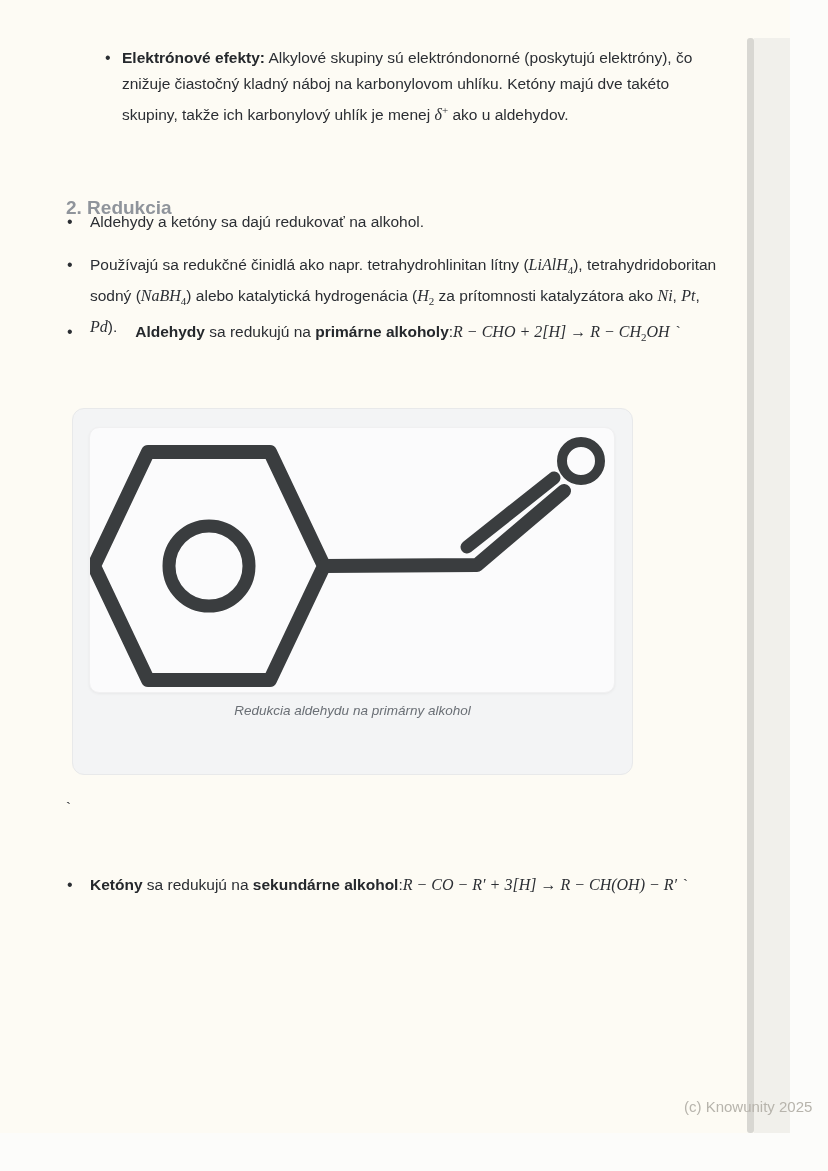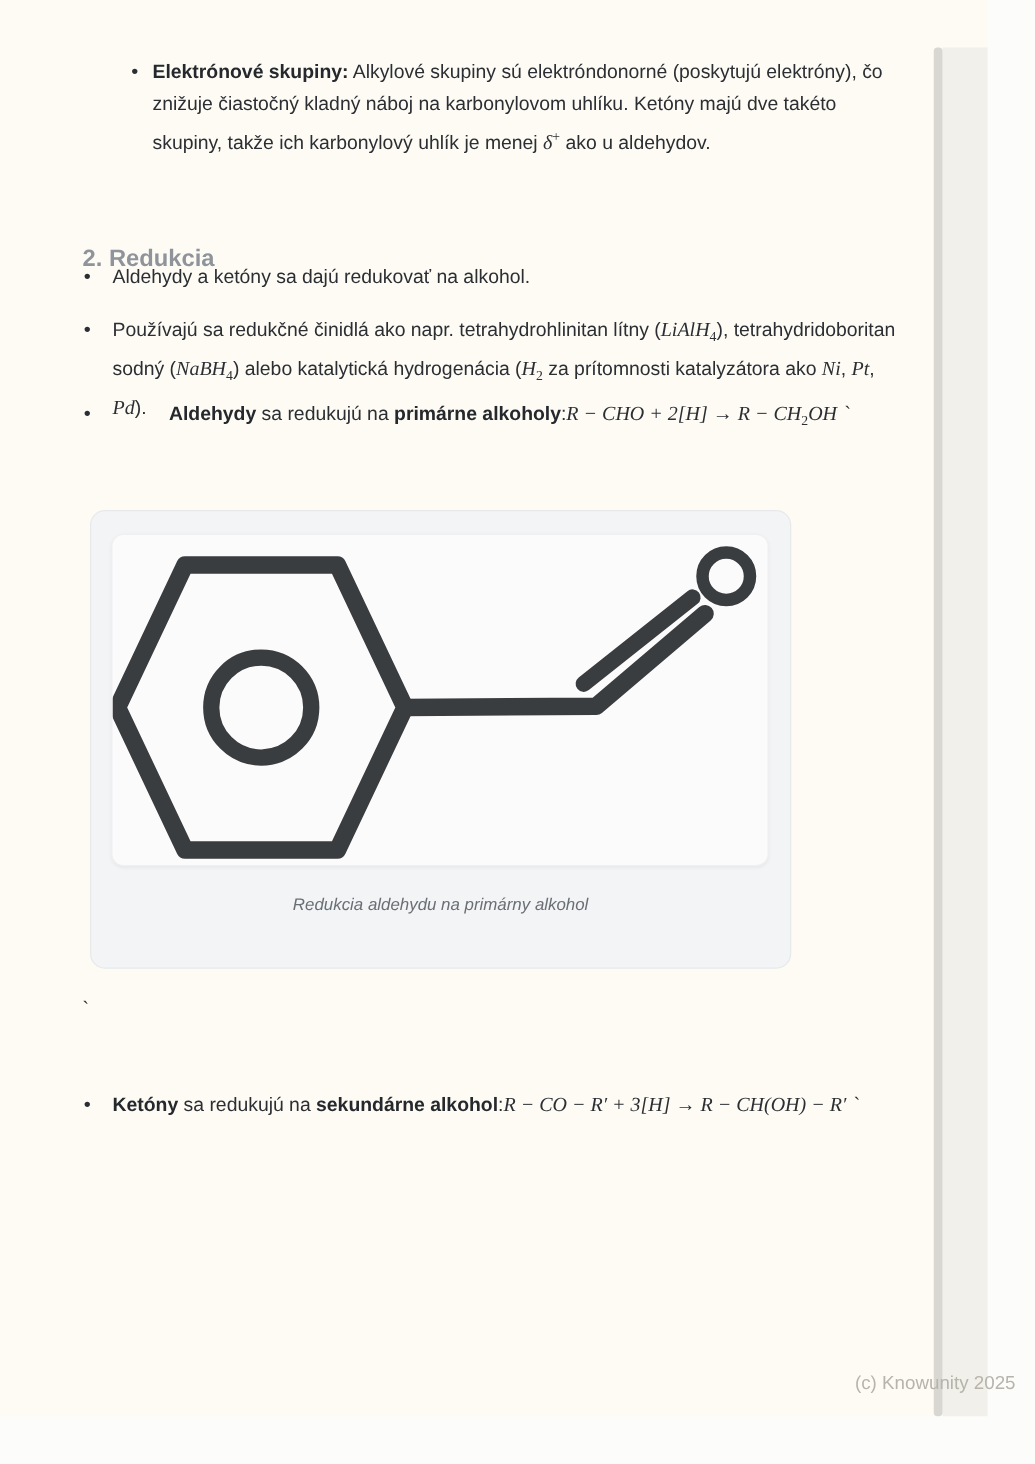--- a/index.html
+++ b/index.html
@@ -60,42 +60,42 @@
     background:#f3f4f5; border:1px solid #e8e9ea; border-radius:12px;
     box-sizing:border-box;
   }
   .figure-inner {
     position:absolute; left:16px; top:18px; width:526px; height:266px;
     background:#fbfbfc; border:1px solid #f0f0f1; border-radius:10px;
     box-shadow:0 1px 3px rgba(0,0,0,0.05);
     box-sizing:border-box; overflow:hidden;
   }
   .figure-caption {
-    position:absolute; left:0; right:0; top:305px; text-align:center;
+    position:absolute; left:0; right:0; top:292px; text-align:center;
     font-style:italic; font-size:13.5px; line-height:20px; color:#6a6f75;
   }
   .copyright {
     position:absolute; top:1100px; left:684px; width:100px;
     font-size:15px; line-height:14px; color:#b7b4ac; z-index:5;
     white-space:nowrap;
   }
 </style>
 </head>
 <body>
 
 <div class="sheet"></div>
 <div class="scroll-track"></div>
 <div class="scroll-thumb"></div>
 
 <div class="content">
 
   <div class="block" style="top:45px;">
     <ul class="nested">
       <li>
-        <strong>Elektrónové skupiny:</strong><span> Alkylové skupiny sú elektróndonorné (poskytujú elektróny), čo znižuje čiastočný kladný náboj na karbonylovom uhlíku. Ketóny majú dve takéto skupiny, takže ich karbonylový uhlík je menej </span><span class="math">δ</span><span class="msup">+</span><span> ako u aldehydov.</span>
+        <strong>Elektrónové efekty:</strong><span> Alkylové skupiny sú elektróndonorné (poskytujú elektróny), čo znižuje čiastočný kladný náboj na karbonylovom uhlíku. Ketóny majú dve takéto skupiny, takže ich karbonylový uhlík je menej </span><span class="math">δ</span><span class="msup">+</span><span> ako u aldehydov.</span>
       </li>
     </ul>
   </div>
 
   <div class="block section-heading" style="top:168px;margin-top:27px;">2. Redukcia</div>
 
   <div class="block" style="top:209px;">
     <ul>
       <li>
         <span>Aldehydy a ketóny sa dajú redukovať na alkohol.</span>

